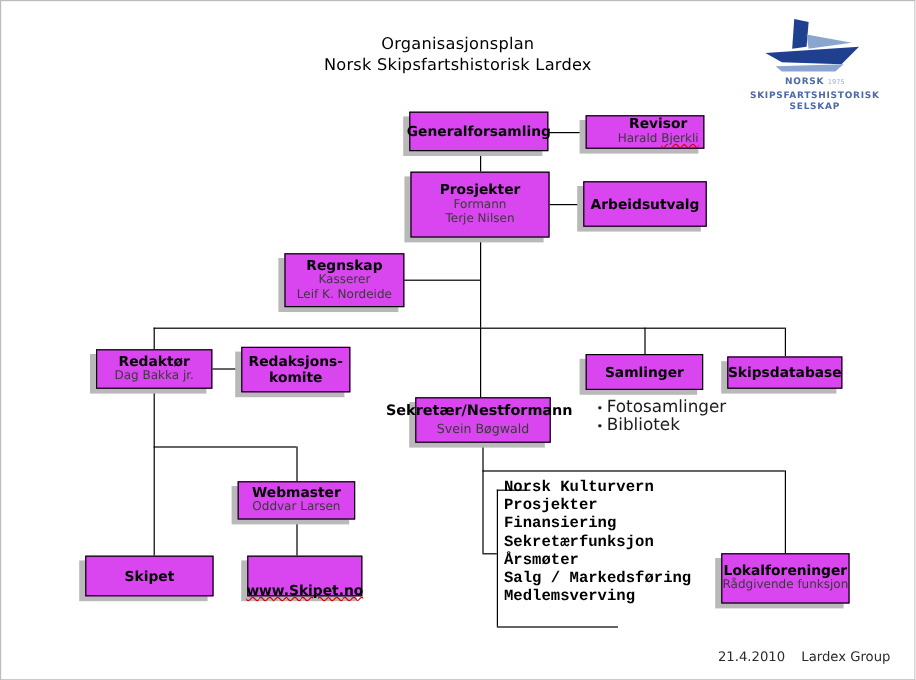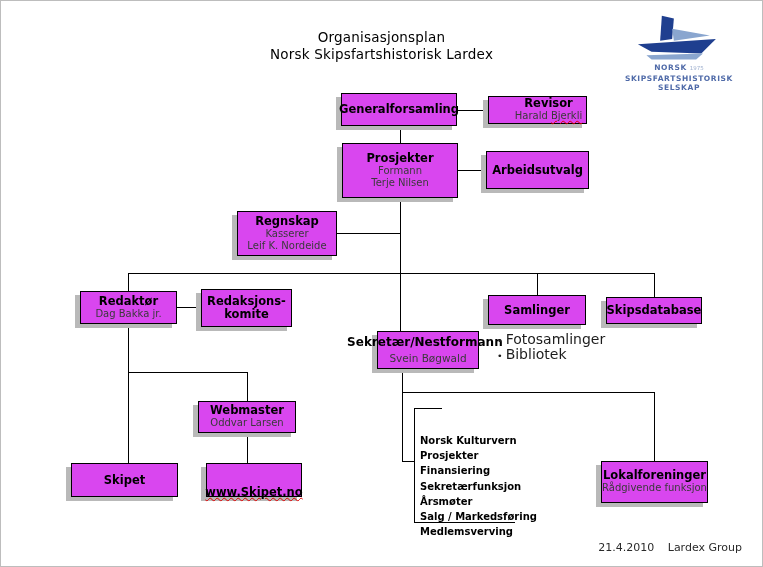--- a/index.html
+++ b/index.html
@@ -37,21 +37,21 @@
     text-decoration-line:underline;text-decoration-style:wavy;
     text-decoration-color:#dd0000;text-decoration-thickness:1px;text-underline-offset:1px;margin-top:24px;
   }
   
   .hl{position:absolute;height:0;border-top:1px solid #000;}
   .vl{position:absolute;width:0;border-left:1px solid #000;}
   
   .mini-bullets{position:absolute;left:496px;top:332px;font-size:14px;color:#1c1c1c;line-height:12.5px;}
   .mini-bullets div::before{content:"\2022\00a0";font-size:9.5px;}
   
-  .task-list{position:absolute;left:419px;top:432px;font-size:10px;font-weight:bold;line-height:15.2px;white-space:nowrap;}
+  .task-list{position:absolute;left:419px;top:397px;font-size:13px;font-weight:bold;line-height:15.2px;white-space:nowrap;font-family:Liberation Mono, monospace;}
   
   .footer{position:absolute;top:540px;right:20px;font-size:11px;color:#2a2a2a;}
   .footer span{margin-left:10px;}
 </style>
 </head>
 <body>
 
 <div class="page">
 
   <div class="main-title">
@@ -126,21 +126,21 @@
   <div class="box" style="left:79px;top:290px;width:97px;height:33px;">
     <div class="box-title">Redaktør</div>
     <div class="box-sub">Dag Bakka jr.</div>
   </div>
 
   <div class="box" style="left:200px;top:288px;width:91px;height:38px;">
     <div class="box-title">Redaksjons-</div>
     <div class="box-title">komite</div>
   </div>
 
-  <div class="box" style="left:345px;top:330px;width:102px;height:38px;margin-left:31px;">
+  <div class="box" style="left:345px;top:330px;width:113px;height:38px;">
     <div class="overflow-title">Sekretær/Nestformann</div>
     <div class="sekretar-person">Svein Bøgwald</div>
   </div>
 
   <div class="box" style="left:487px;top:294px;width:98px;height:30px;">
     <div class="box-title">Samlinger</div>
   </div>
 
   <div class="box" style="left:605px;top:296px;width:96px;height:27px;">
     <div class="box-title">Skipsdatabase</div>

